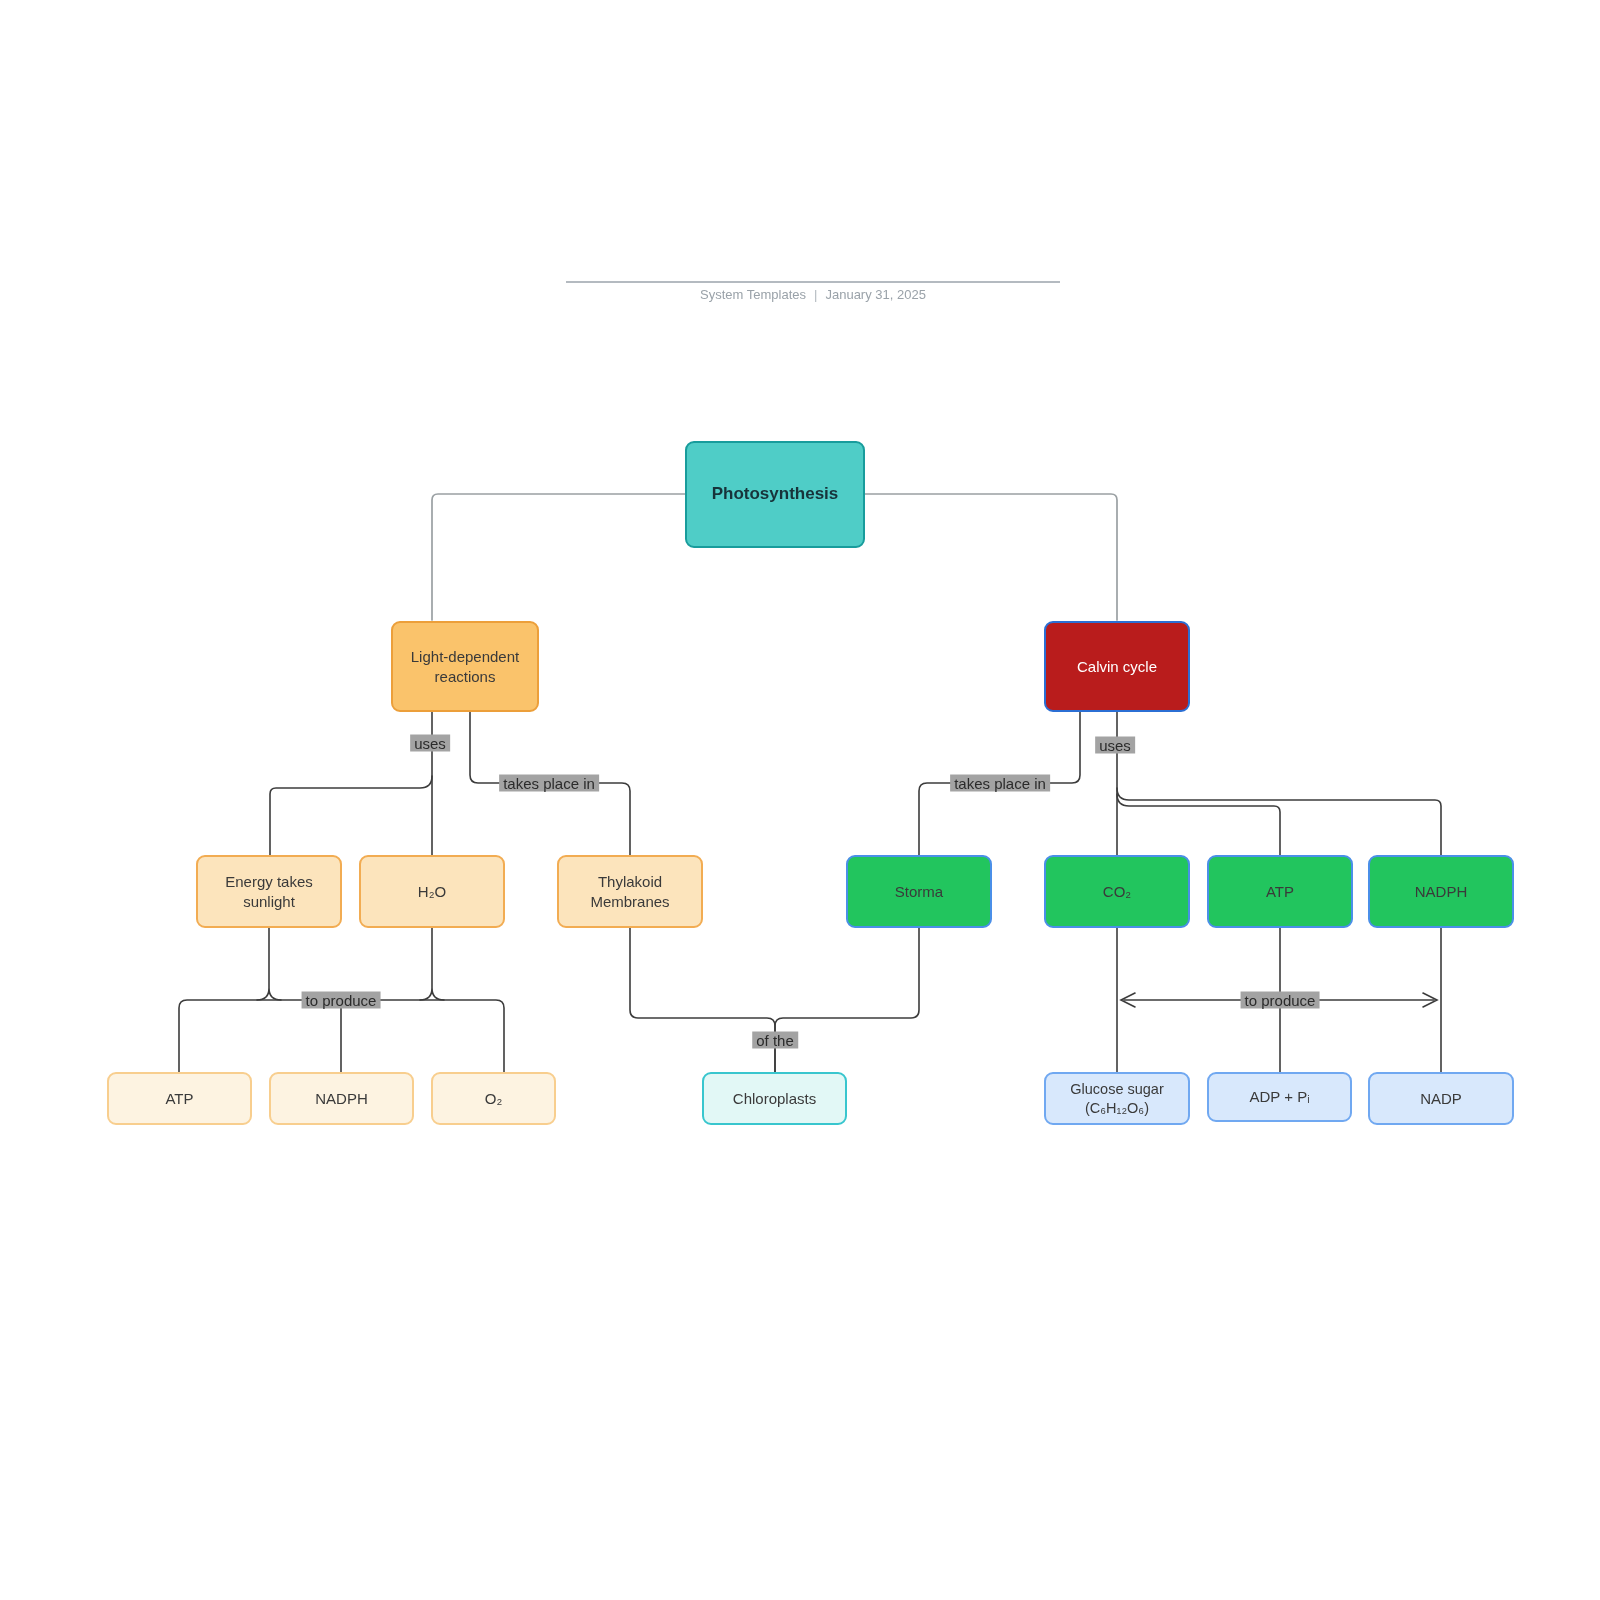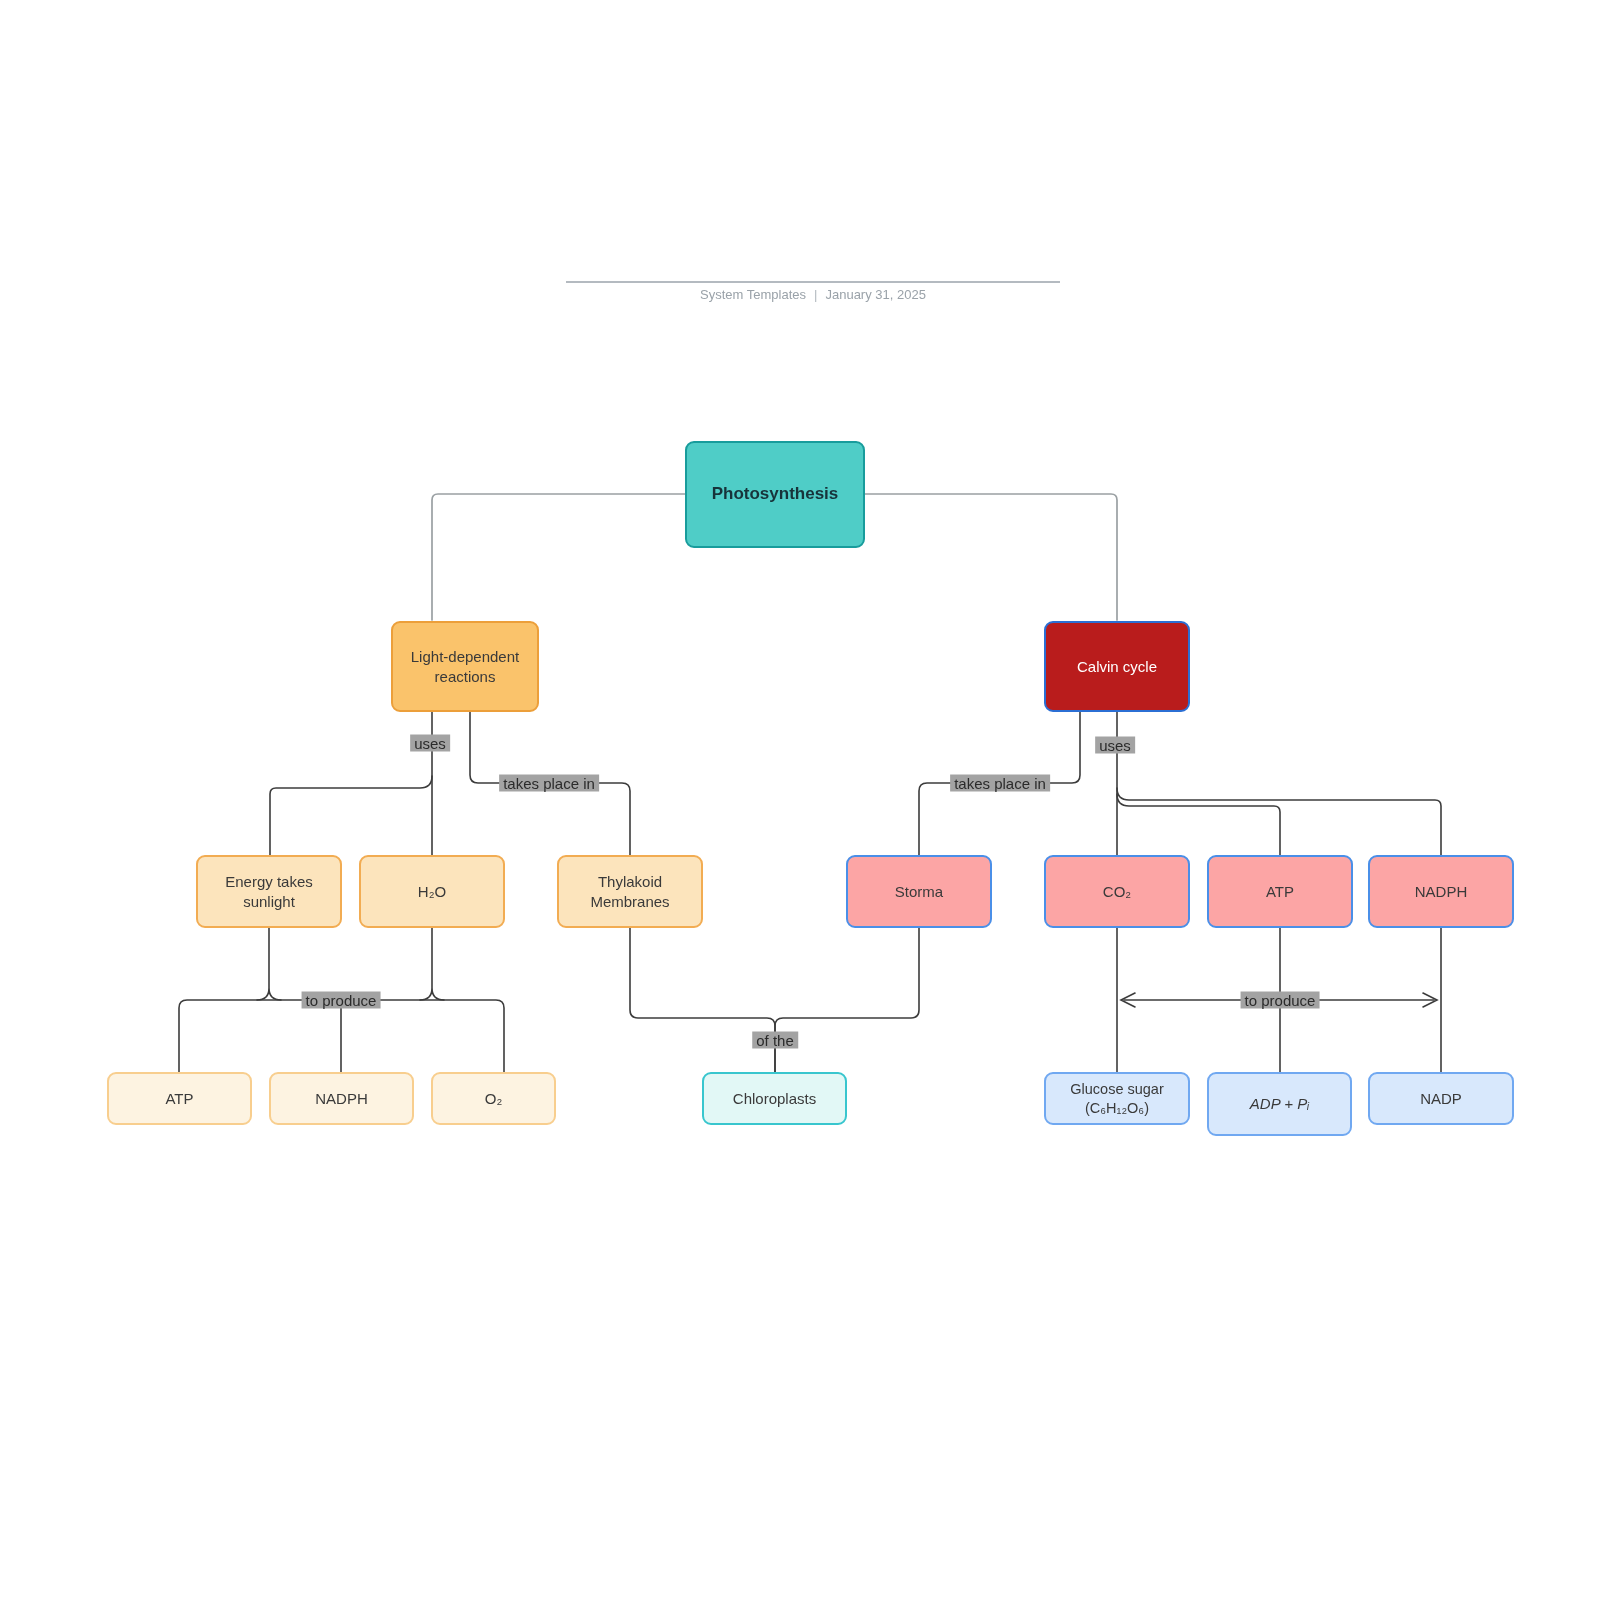--- a/index.html
+++ b/index.html
@@ -29,21 +29,21 @@
   
   .node{
     position:absolute;box-sizing:border-box;border-radius:9px;
     display:flex;align-items:center;justify-content:center;text-align:center;
     font-size:15px;color:#3a3a3a;line-height:1.3;padding:4px 8px;
   }
   .root{background:#4fcdc7;border:2px solid #189c9c;font-weight:bold;font-size:17px;color:#17333a;}
   .lvl-orange{background:#fac36b;border:2px solid #ec9f3a;}
   .lvl-blue{background:#b91c1c;border:2px solid #2b6fd4;color:#ffffff;}
   .child-orange{background:#fce4bc;border:2px solid #f2ac52;}
-  .child-blue{background:#fca5a5;border:2px solid #4a8fe8;}
+  .child-blue{background:#22c55e;border:2px solid #4a8fe8;}
   .leaf-cream{background:#fdf3e1;border:2px solid #f8ce8e;}
   .leaf-teal{background:#e2f8f6;border:2px solid #38c6ce;}
   .leaf-blue{background:#d8e8fc;border:2px solid #70a8f1;}
 
   
   .edge-label{
     position:absolute;transform:translate(-50%,-50%);
     background:#a3a3a3;padding:0 4px;font-size:15px;color:#2b2b2b;white-space:nowrap;
   }
 </style>
@@ -133,21 +133,21 @@
     <span>O₂</span>
   </div>
 
   <div class="node leaf-teal" style="left:702px;top:1072px;width:145px;height:53px;">
     <span>Chloroplasts</span>
   </div>
 
   <div class="node leaf-blue" style="left:1044px;top:1072px;width:146px;height:53px;font-size:14.5px;">
     <span>Glucose sugar (C₆H₁₂O₆)</span>
   </div>
-  <div class="node leaf-blue" style="left:1207px;top:1072px;width:145px;height:64px;font-style:italic;">
+  <div class="node leaf-blue" style="left:1207px;top:1072px;width:145px;height:50px;">
     <span>ADP + Pᵢ</span>
   </div>
   <div class="node leaf-blue" style="left:1368px;top:1072px;width:146px;height:53px;">
     <span>NADP</span>
   </div>
 
   <span class="edge-label" style="left:430px;top:743px;">uses</span>
   <span class="edge-label" style="left:549px;top:783px;">takes place in</span>
   <span class="edge-label" style="left:341px;top:1000px;">to produce</span>
   <span class="edge-label" style="left:775px;top:1040px;">of the</span>

